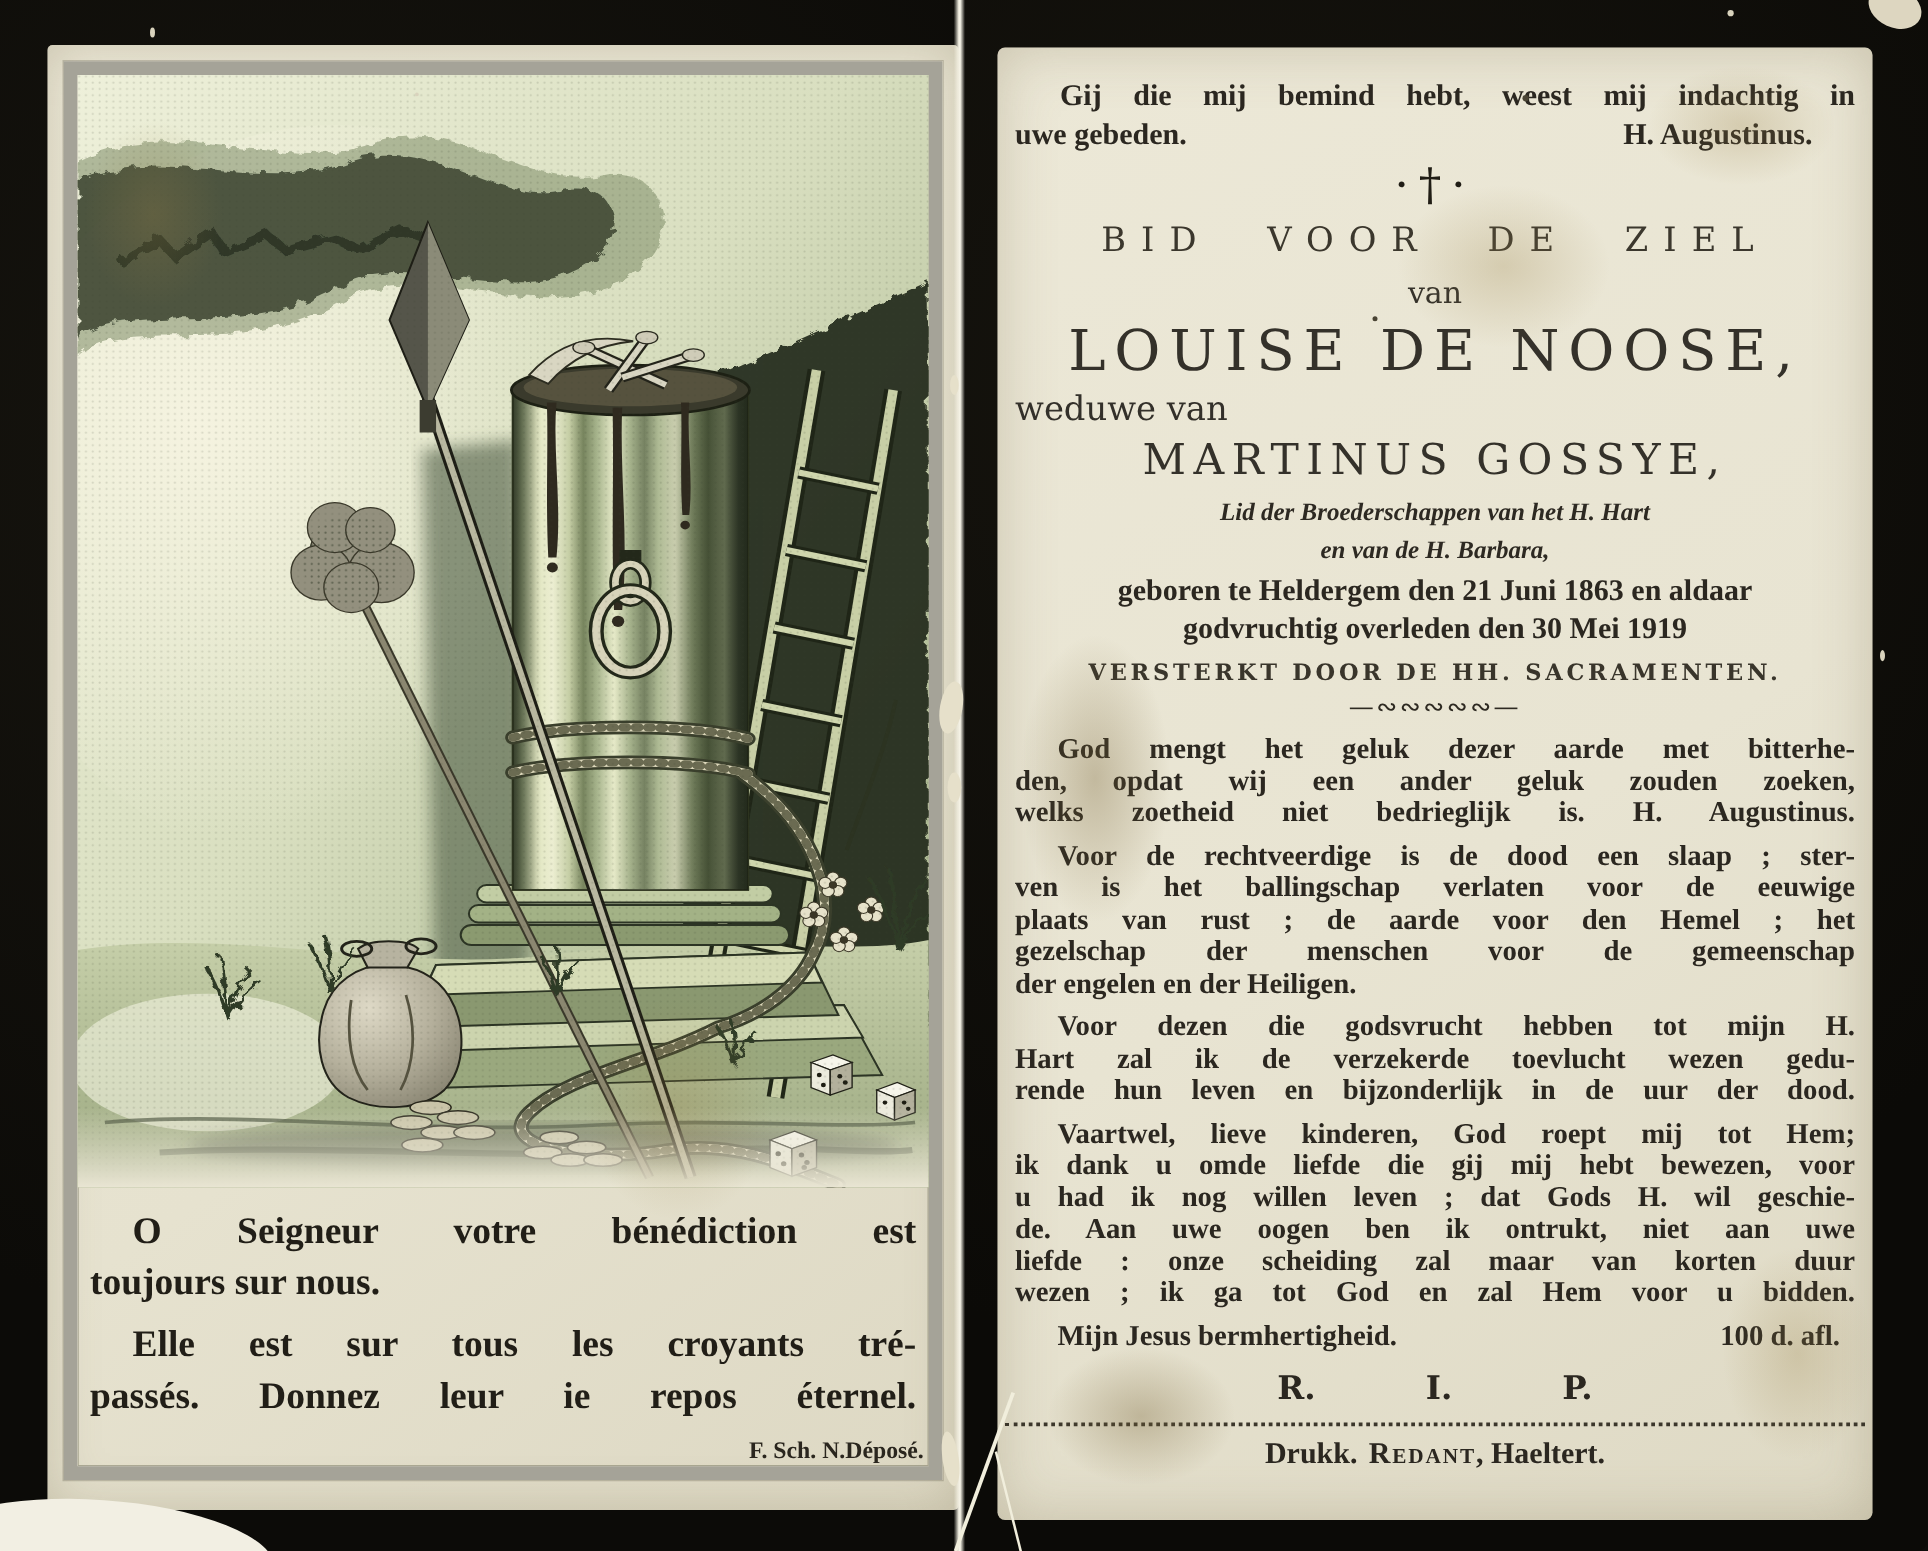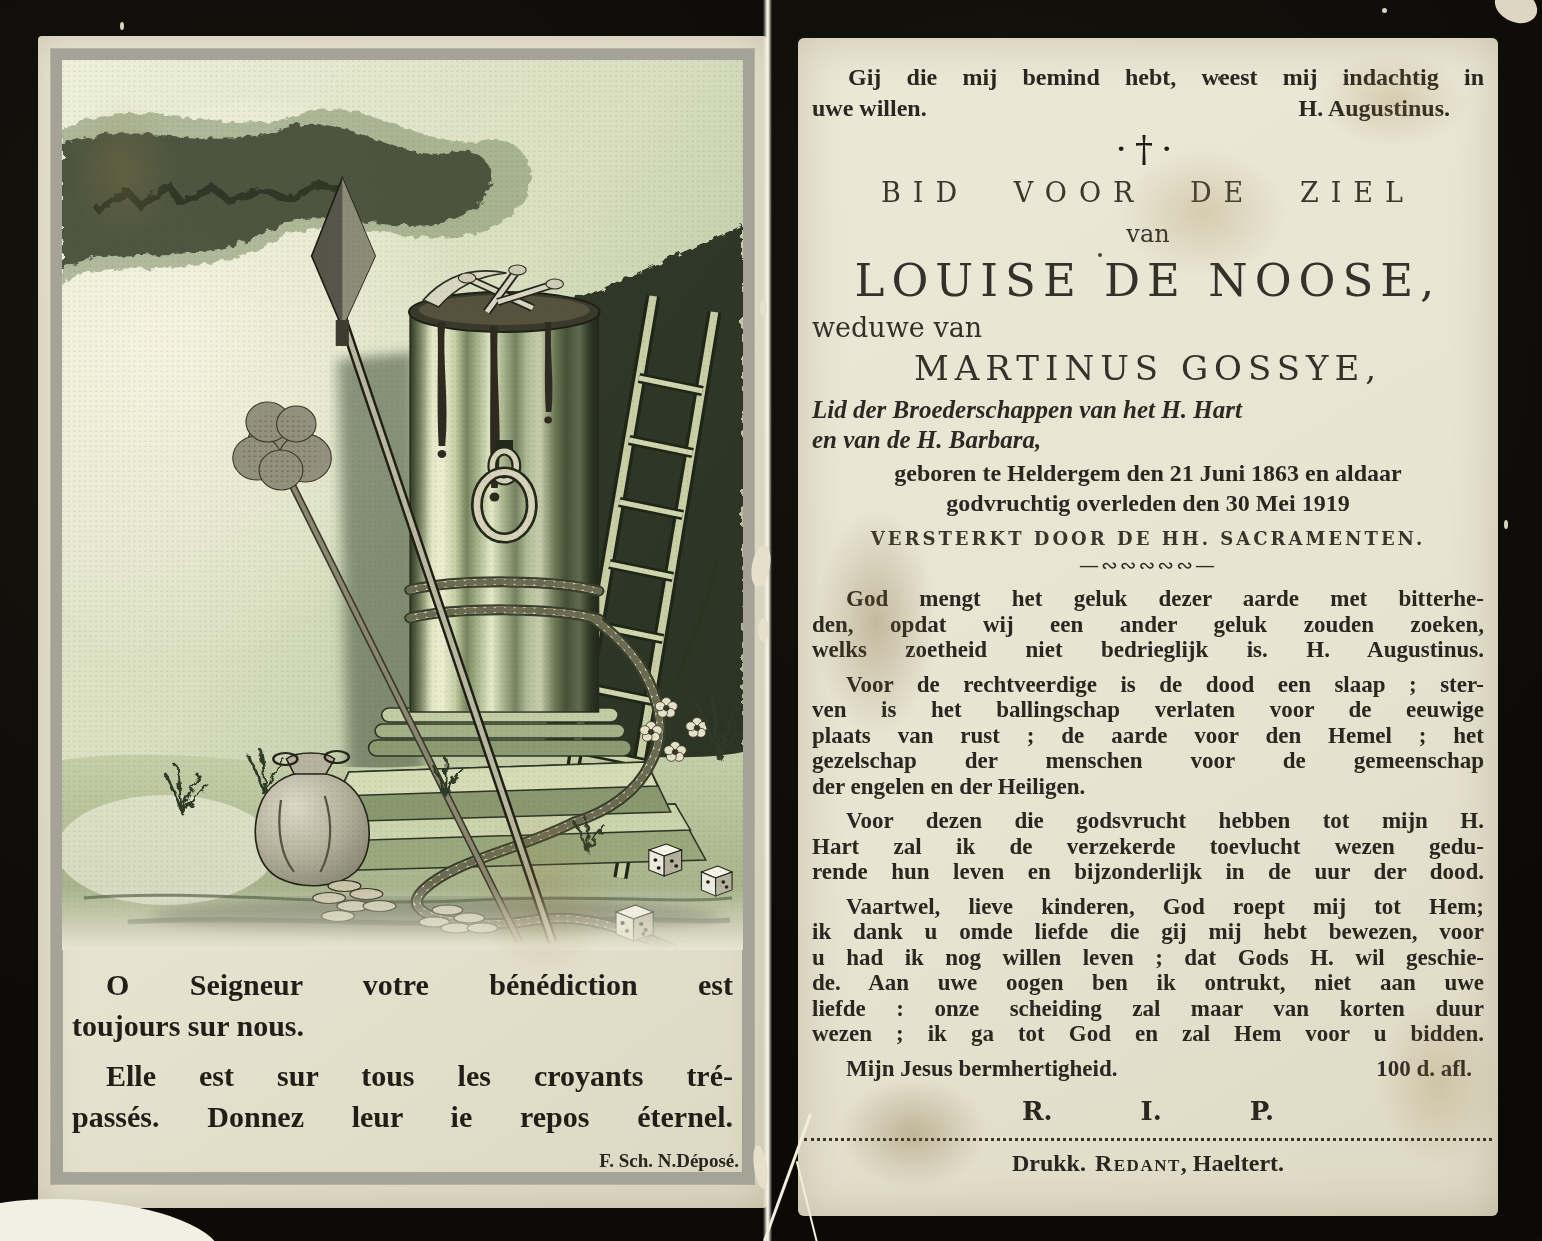--- a/index.html
+++ b/index.html
@@ -42,22 +42,22 @@
 
   .epi{font-family:"Liberation Serif",serif;font-weight:bold;font-size:24px;line-height:31px;color:#2b2720;}
   .epi .l1{text-align:justify;text-align-last:justify;text-indent:36px;}
   .epi .l2{display:flex;justify-content:space-between;padding-right:34px;}
   .cross{ text-align:center;font-size:36px;margin-top:4px;color:#201d15;letter-spacing:8px;}
   .bid{text-align:center;font-size:27px;letter-spacing:12px;word-spacing:24px;margin-top:8px;color:#3b372d;}
   .van{text-align:center;font-size:24px;margin-top:12px;color:#33302a;}
   .name{text-align:center;font-size:45px;letter-spacing:7px;margin-top:6px;color:#34312a;}
   .weduwe{font-size:27px;margin-top:5px;color:#33302a;}
   .husband{text-align:center;font-size:34px;letter-spacing:6px;margin-top:5px;color:#34312a;}
-  .membership{text-align:left;font-family:"Liberation Serif",serif;font-style:italic;font-weight:bold;
-    font-size:25px;line-height:30px;margin-top:7px;color:#2d2922;}
+  .membership{text-align:center;font-family:"Liberation Serif",serif;font-style:italic;font-weight:bold;
+    font-size:20px;line-height:30px;margin-top:7px;color:#2d2922;}
   .vitals{text-align:center;font-family:"Liberation Serif",serif;font-weight:bold;
     font-size:24px;line-height:30px;margin-top:3px;color:#2b2720;}
   .sacr{text-align:center;font-size:18px;font-weight:bold;letter-spacing:3px;margin-top:10px;color:#39352b;}
   .orn{text-align:center;font-size:20px;letter-spacing:2px;margin-top:4px;color:#2e2a22;}
   .para{font-family:"Liberation Serif",serif;font-weight:bold;font-size:23px;line-height:25.5px;
     margin-top:9px;color:#2b2720;}
   .para .line{text-align:justify;text-align-last:justify;}
   .para .line.first{text-indent:34px;}
   .para .line.endleft{text-align-last:left;}
   .prayer{display:flex;justify-content:space-between;font-family:"Liberation Serif",serif;
@@ -416,21 +416,21 @@
   <div class="chip" style="left:754px;top:1145px;width:13px;height:44px;transform:rotate(-8deg);"></div>
   <div class="chip" style="left:760px;top:300px;width:7px;height:16px;"></div>
 
   <div class="card-right">
     <div class="paper-right">
       <div class="rc">
 
         <div class="epi">
           <div class="l1">Gij die mij bemind hebt, weest mij indachtig in</div>
           <div class="l2">
-            <span>uwe willen.</span>
+            <span>uwe gebeden.</span>
             <span>H. Augustinus.</span>
           </div>
         </div>
 
         <div class="cross"><span>·</span><span>†</span><span>·</span></div>
 
         <div class="bid">BID VOOR DE ZIEL</div>
         <div class="van">van</div>
         <div class="name">LOUISE DE NOOSE,</div>
         <div class="weduwe">weduwe van</div>

